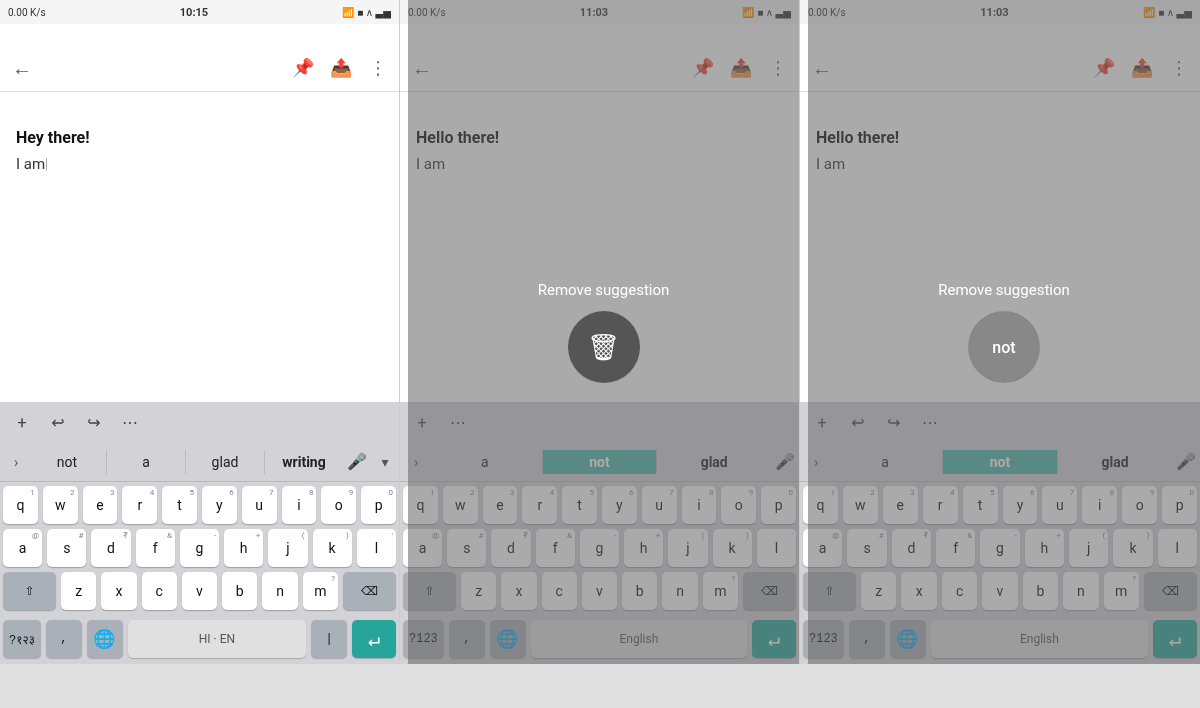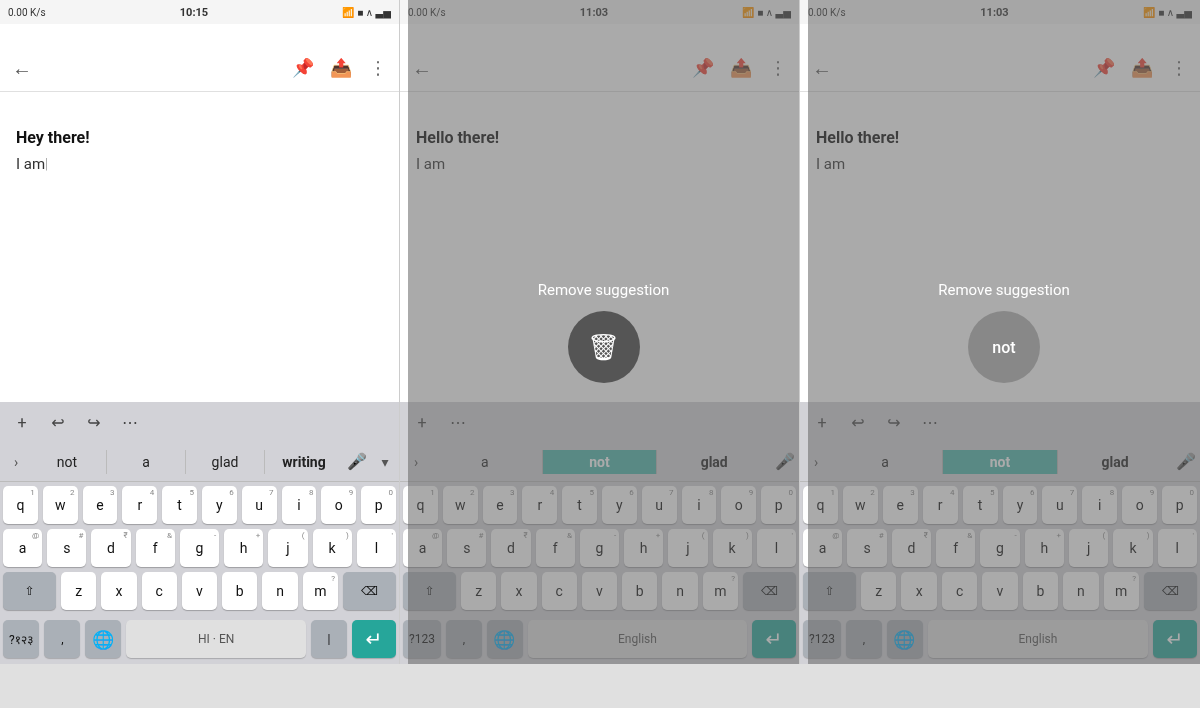--- a/index.html
+++ b/index.html
@@ -225,21 +225,21 @@
       height: 38px;
       display: flex;
       align-items: center;
       justify-content: center;
       font-size: 12px;
       color: #111;
       cursor: pointer;
       box-shadow: 0 1px 1px rgba(0,0,0,0.2);
       padding: 0 20px;
     }
-    .bottom-key.small { min-width: 36px; padding: 8px 6px; }
+    .bottom-key.small { min-width: 36px; padding: 8px 6px; font-family: Liberation Mono, monospace; }
     .bottom-key.globe-key { font-size: 18px; }
     .bottom-key.space-key {
       flex: 1;
       background: #e0e0e0;
       font-size: 12px;
       color: #555;
     }
     .bottom-key.enter-key {
       background: #26a69a;
       color: #fff;

